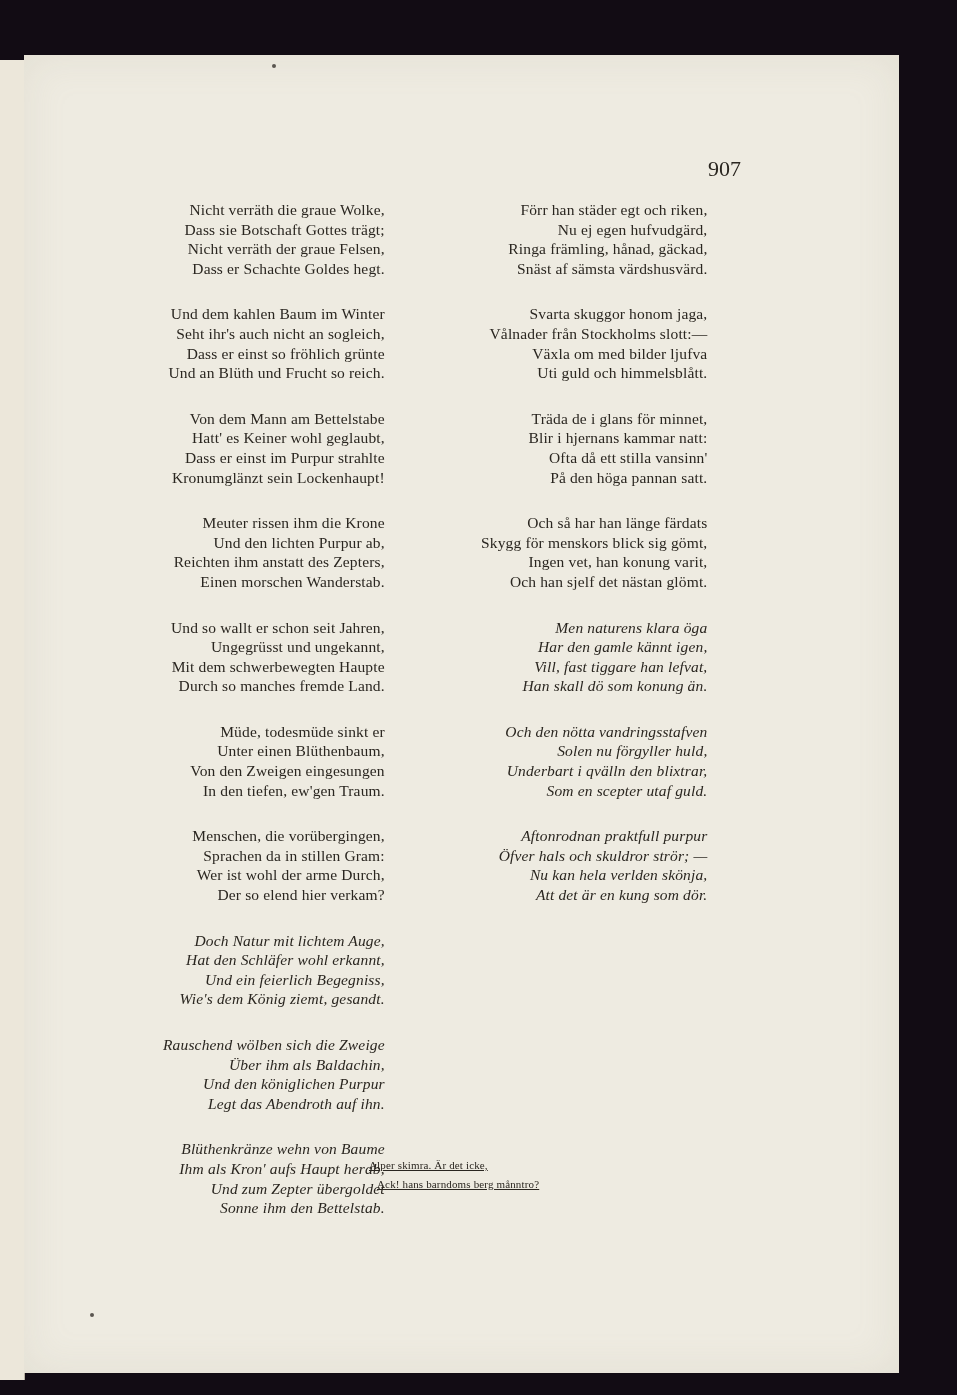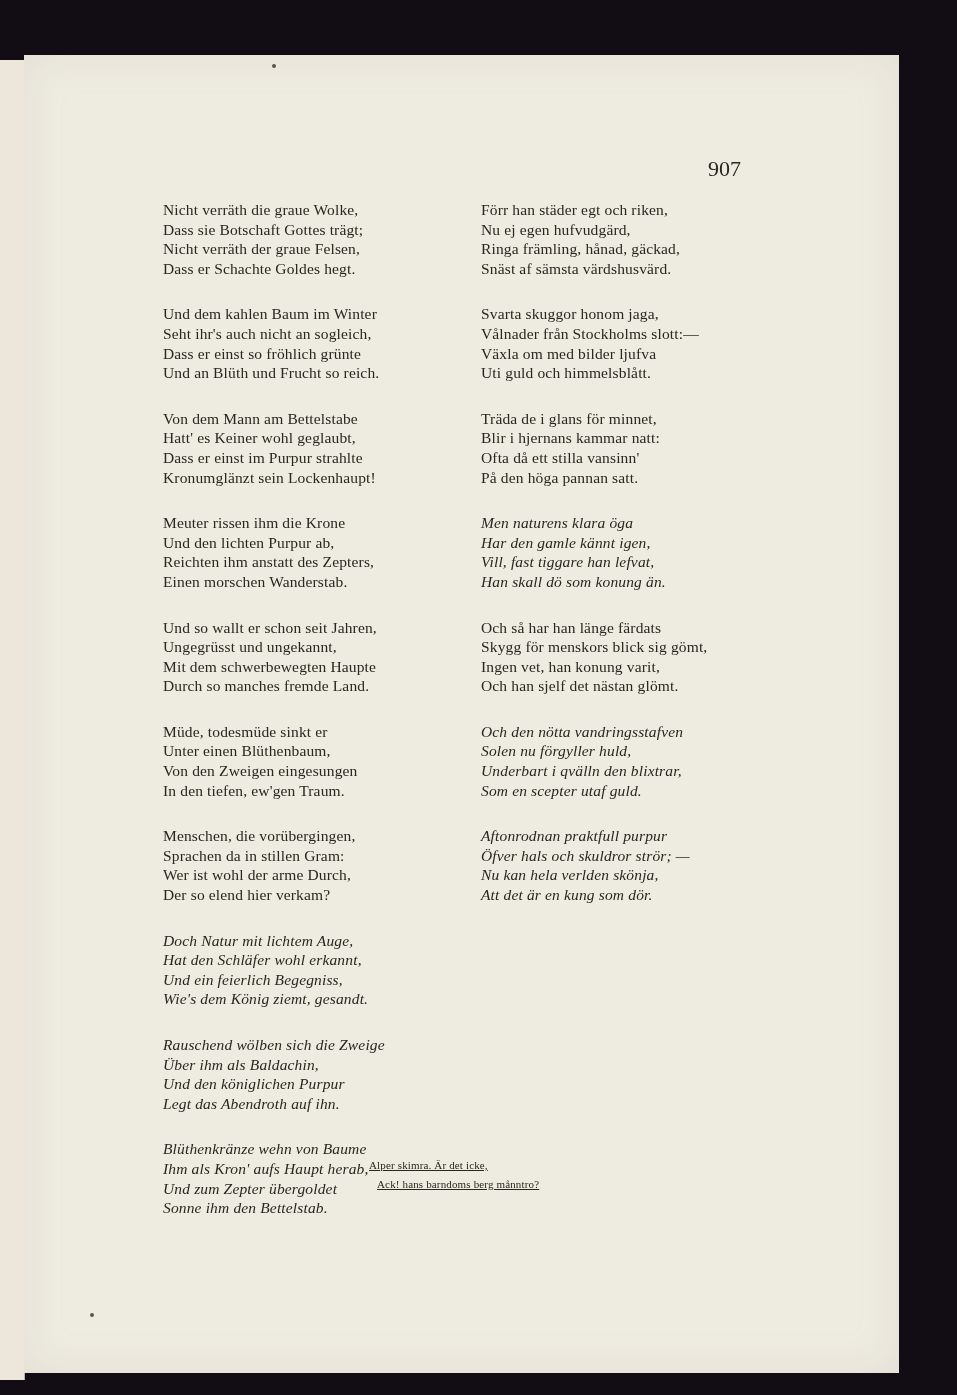--- a/index.html
+++ b/index.html
@@ -16,21 +16,21 @@
     position:absolute; left:24px; top:55px; width:875px; height:1318px;
     background:#eeebe1;
     box-shadow: inset 0 0 40px rgba(180,170,150,0.18);
   }
   .page-number {
     position:absolute; left:708px; top:156px; font-size:22px; color:#2a2620;
   }
   .column { position:absolute; top:200px; color:#2a2620; }
   .col-left { left:163px; }
   .col-right { left:481px; }
-  .stanza { margin:0 0 26px 0; }
+  .stanza { margin:0 0 26px 0;text-align:right; }
   .line { font-size:15.5px; line-height:19.6px; white-space:nowrap; letter-spacing:0.15px; }
   .italic .line { font-style:italic; }
   .closing {
     position:absolute; left:369px; top:1156px; color:#2a2620;
   }
   .closing .line { font-size:11px; line-height:19px;text-decoration:underline; }
   .closing .l2 { margin-left:8px; }
   .mark { position:absolute; background:#5a5650; border-radius:50%; }
 </style>
 </head>
@@ -118,31 +118,31 @@
       <div class="line">Vålnader från Stockholms slott:—</div>
       <div class="line">Växla om med bilder ljufva</div>
       <div class="line">Uti guld och himmelsblått.</div>
     </div>
     <div class="stanza">
       <div class="line">Träda de i glans för minnet,</div>
       <div class="line">Blir i hjernans kammar natt:</div>
       <div class="line">Ofta då ett stilla vansinn'</div>
       <div class="line">På den höga pannan satt.</div>
     </div>
+    <div class="stanza">
+      <div class="line">Och så har han länge färdats</div>
+      <div class="line">Skygg för menskors blick sig gömt,</div>
+      <div class="line">Ingen vet, han konung varit,</div>
+      <div class="line">Och han sjelf det nästan glömt.</div>
+    </div>
     <div class="stanza italic">
       <div class="line">Men naturens klara öga</div>
       <div class="line">Har den gamle kännt igen,</div>
       <div class="line">Vill, fast tiggare han lefvat,</div>
       <div class="line">Han skall dö som konung än.</div>
-    </div>
-    <div class="stanza">
-      <div class="line">Och så har han länge färdats</div>
-      <div class="line">Skygg för menskors blick sig gömt,</div>
-      <div class="line">Ingen vet, han konung varit,</div>
-      <div class="line">Och han sjelf det nästan glömt.</div>
     </div>
     <div class="stanza italic">
       <div class="line">Och den nötta vandringsstafven</div>
       <div class="line">Solen nu förgyller huld,</div>
       <div class="line">Underbart i qvälln den blixtrar,</div>
       <div class="line">Som en scepter utaf guld.</div>
     </div>
     <div class="stanza italic">
       <div class="line">Aftonrodnan praktfull purpur</div>
       <div class="line">Öfver hals och skuldror strör; —</div>

